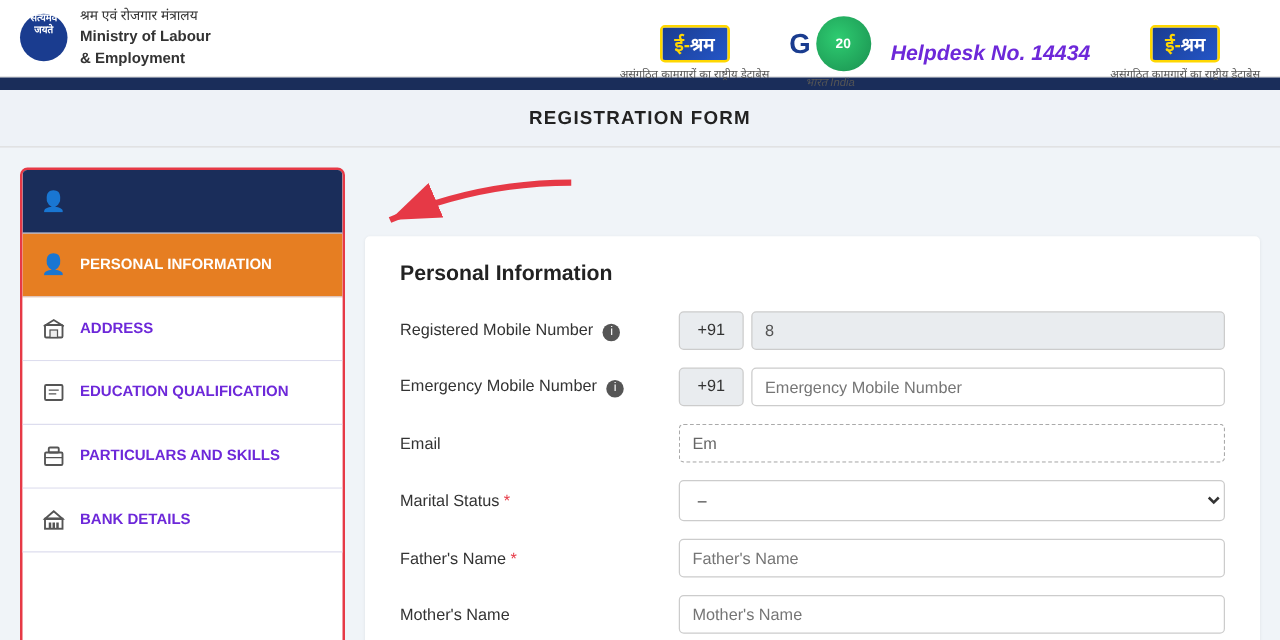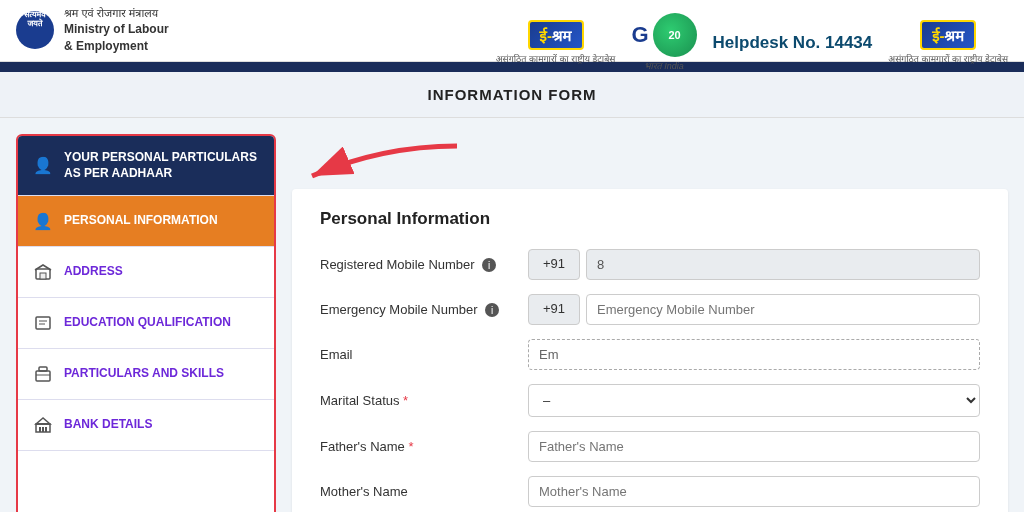--- a/index.html
+++ b/index.html
@@ -20,23 +20,24 @@
     .header-logo-text .ministry { font-weight: bold; font-size: 12px; }
     .header-center { display: flex; align-items: center; gap: 16px; margin-top: 24px; }
     .g20-circle {
       width: 44px; height: 44px;
       border-radius: 50%;
       background: radial-gradient(circle at 40% 40%, #2ecc71, #1a8f4f);
       display: flex; align-items: center; justify-content: center;
       color: white; font-size: 13px; font-weight: bold; text-align: right;
     }
     .helpdesk {
-      color: #0c4a6e;
+      color: #6d28d9;
       font-weight: bold;
       font-size: 17px;
+      font-style: italic;
     }
 
     
     .navy-bar {
       background: #1a2d5a;
       height: 10px;
       width: 100%;
     }
 
     
@@ -107,21 +108,21 @@
     .form-section-title {
       font-size: 17px;
       font-weight: bold;
       color: #222;
       margin-bottom: 20px;
     }
     .form-row {
       display: flex;
       align-items: center;
       margin-bottom: 14px;
-      gap: 8px;
+      gap: 23px;
     }
     .form-label {
       width: 200px;
       flex-shrink: 0;
       font-size: 13px;
       color: #333;
     }
     .form-label .required { color: #e63946; }
     .form-label .info-icon {
       display: inline-flex;
@@ -222,29 +223,28 @@
       <div style="background:linear-gradient(135deg,#1a3c8f,#2456c8);color:white;font-weight:bold;font-size:15px;padding:3px 10px;border-radius:4px;border:2px solid #ffd700;">
         <span style="color:#ffd700;">ई-</span><span>श्रम</span>
       </div>
       <div style="font-size:9px;color:#555;text-align:center;margin-top:2px;">असंगठित कामगारों का राष्ट्रीय डेटाबेस</div>
     </div>
   </div>
 </div>
 
 <div class="navy-bar"></div>
 
-<div class="page-title-bar">INFORMATION FORM</div>
+<div class="page-title-bar">REGISTRATION FORM</div>
 
 <div class="main-layout">
 
   <div class="sidebar">
 
     <div class="sidebar-item active-blue">
       <div class="icon-box">👤</div>
-      <div class="sidebar-item-label">YOUR PERSONAL PARTICULARS AS PER AADHAAR</div>
     </div>
 
     <div class="sidebar-item active-orange">
       <div class="icon-box">👤</div>
       <div class="sidebar-item-label">PERSONAL INFORMATION</div>
     </div>
 
     <div class="sidebar-item">
       <div class="icon-box">
         <svg width="18" height="18" viewBox="0 0 18 18" fill="none">

